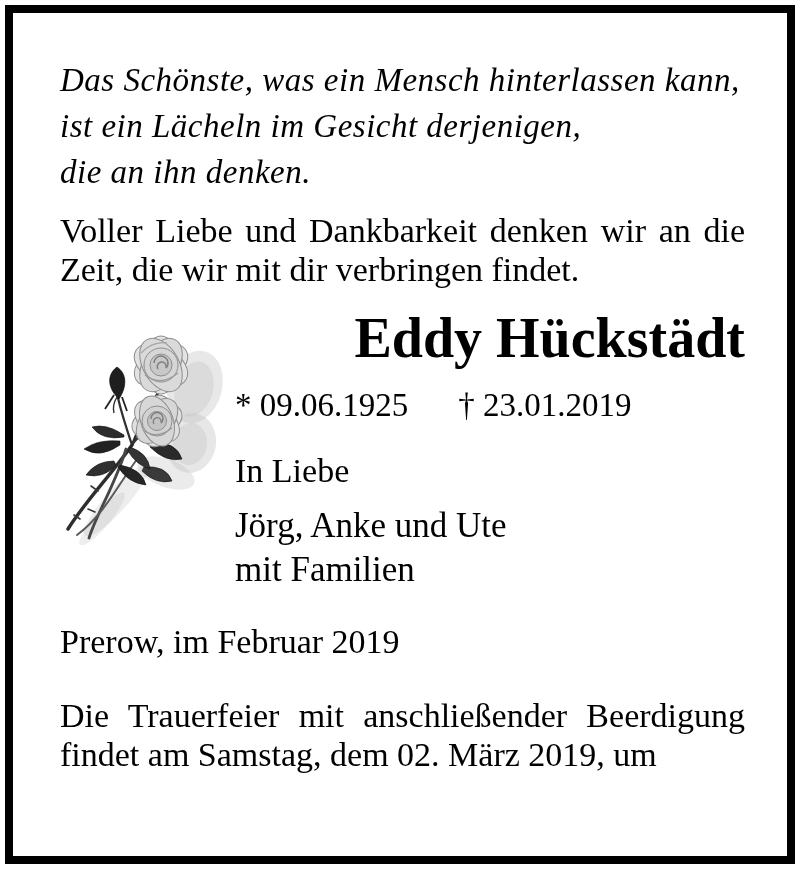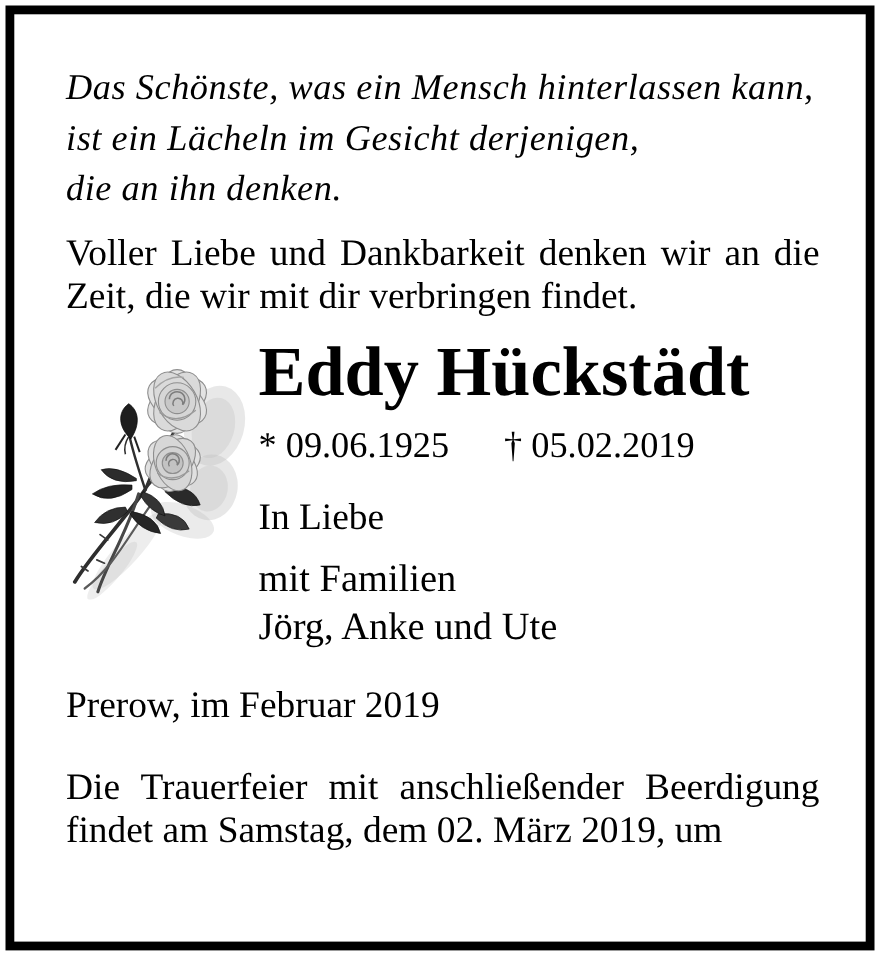--- a/index.html
+++ b/index.html
@@ -64,24 +64,25 @@
   }
   .rose-col svg {
     position: absolute;
     left: -6px;
     top: 24px;
   }
   .person-col {
     flex: 1 1 auto;
   }
   .deceased-name {
-    font-size: 64px;
+    font-size: 56px;
     font-weight: bold;
     line-height: 78px;
     white-space: nowrap;
+    text-align: right;
   }
   .dates {
     margin-top: 10px;
     font-size: 33px;
     line-height: 36px;
     display: flex;
     gap: 50px;
     white-space: nowrap;
     text-align: center;
   }
@@ -194,26 +195,26 @@
             <path d="M-6,-2 a6,6 0 1,1 10,4 a4,4 0 1,0 -7,1" fill="none" stroke="#7d7d7d" stroke-width="1.3"></path>
             <path d="M-14,9 Q0,19 15,7" fill="none" stroke="#9a9a9a" stroke-width="1.2"></path>
           </g>
         </svg>
       </div>
 
       <div class="person-col">
         <div class="deceased-name">Eddy Hückstädt</div>
         <div class="dates">
           <span>* 09.06.1925</span>
-          <span>† 05.02.2019</span>
+          <span>† 23.01.2019</span>
         </div>
         <div class="salutation">In Liebe</div>
         <div class="family-names">
+          <div>Jörg, Anke und Ute</div>
           <div>mit Familien</div>
-          <div>Jörg, Anke und Ute</div>
         </div>
       </div>
 
     </div>
 
     <div class="place-date">Prerow, im Februar 2019</div>
 
     <div class="funeral">
       <div class="jline">Die Trauerfeier mit anschließender Beerdigung</div>
       <div>findet am Samstag, dem 02. März 2019, um</div>

